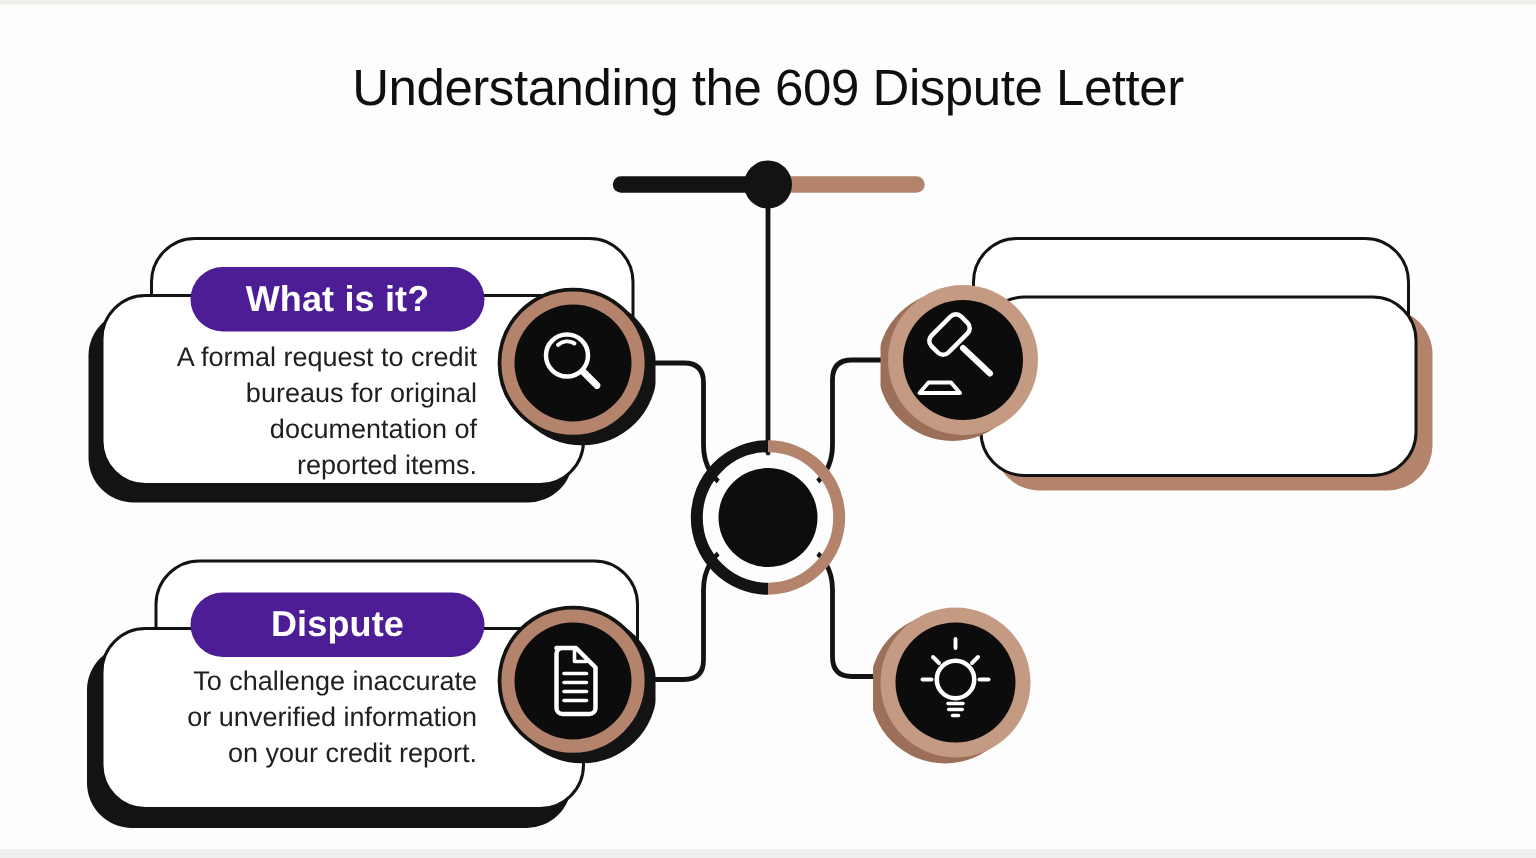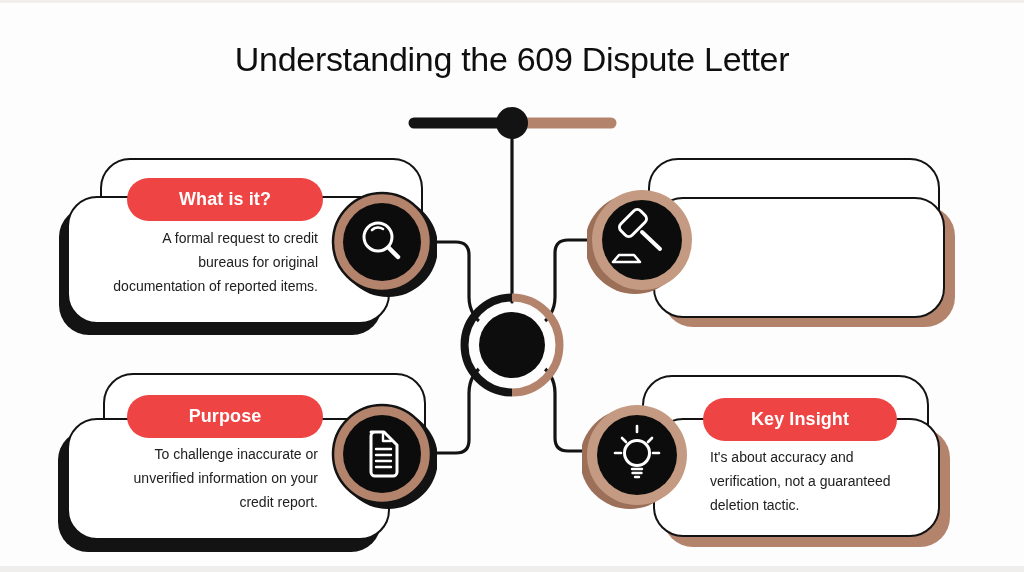--- a/index.html
+++ b/index.html
@@ -14,24 +14,24 @@
 
   .title{position:absolute;left:0;top:40px;width:100%;text-align:center;
          font-size:34px;font-weight:400;letter-spacing:-.3px;color:#0f0f0f;}
 
   
   .card{position:absolute;z-index:2;}
   .plate{position:absolute;inset:0;border-radius:30px;}
   .back{background:#fff;border:2.5px solid var(--ink);}
   .shadow{border-radius:30px;}
   .front{background:#fff;border:2.5px solid var(--ink);}
-  .pill{position:absolute;z-index:4;height:43px;border-radius:24px;background:#ef4444;
+  .pill{position:absolute;z-index:4;height:43px;border-radius:24px;background:#4c1d95;
         display:flex;align-items:center;justify-content:center;
-        color:#fff;font-size:18px;font-weight:700;letter-spacing:.1px;}
-  .body{position:absolute;z-index:4;font-size:14px;line-height:24px;color:#202020;}
+        color:#fff;font-size:24px;font-weight:700;letter-spacing:.1px;}
+  .body{position:absolute;z-index:4;font-size:18px;line-height:24px;color:#202020;}
 
   .card-tl{left:67px;top:196px;width:323px;height:128px;}
   .card-tl .back{transform:translate(33px,-38px);}
   .card-tl .shadow{position:absolute;inset:0;transform:translate(-8px,11px);background:var(--ink);}
   .card-tl .pill{left:60px;top:-18px;width:196px;}
   .card-tl .body{right:72px;top:30px;width:210px;text-align:right;}
 
   .card-bl{left:67px;top:418px;width:323px;height:122px;}
   .card-bl .back{transform:translate(36px,-45px);}
   .card-bl .shadow{position:absolute;inset:0;transform:translate(-9px,12px);background:var(--ink);}
@@ -105,34 +105,25 @@
     <div class="plate shadow"></div>
     <div class="plate back"></div>
     <div class="plate front"></div>
   </div>
 
   <div class="card card-bl">
     <div class="plate shadow"></div>
     <div class="plate back"></div>
     <div class="plate front"></div>
     <div class="pill">
-        <span>Purpose</span>
+        <span>Dispute</span>
       </div>
     <div class="body">To challenge inaccurate or unverified information on your credit report.</div>
   </div>
 
-  <div class="card card-br">
-    <div class="plate shadow"></div>
-    <div class="plate back"></div>
-    <div class="plate front"></div>
-    <div class="pill">
-        <span>Key Insight</span>
-      </div>
-    <div class="body">It's about accuracy and verification, not a guaranteed deletion tactic.</div>
-  </div>
 
   <div class="medal icon-tl">
     <svg width="110" height="110" viewBox="0 0 110 110">
       <circle cx="61" cy="60" r="50" fill="#131313"></circle>
       <circle cx="55" cy="55" r="49" fill="#b3836c"></circle>
       <circle cx="55" cy="55" r="49" fill="none" stroke="#131313" stroke-width="2.5"></circle>
       <circle cx="55" cy="55" r="39" fill="#0c0c0c"></circle>
       <g stroke="#fff" fill="none" stroke-linecap="round">
         <circle cx="51" cy="50" r="14" stroke-width="3"></circle>
         <path d="M45 43 a9 9 0 0 1 11 -1" stroke-width="2.6"></path>

